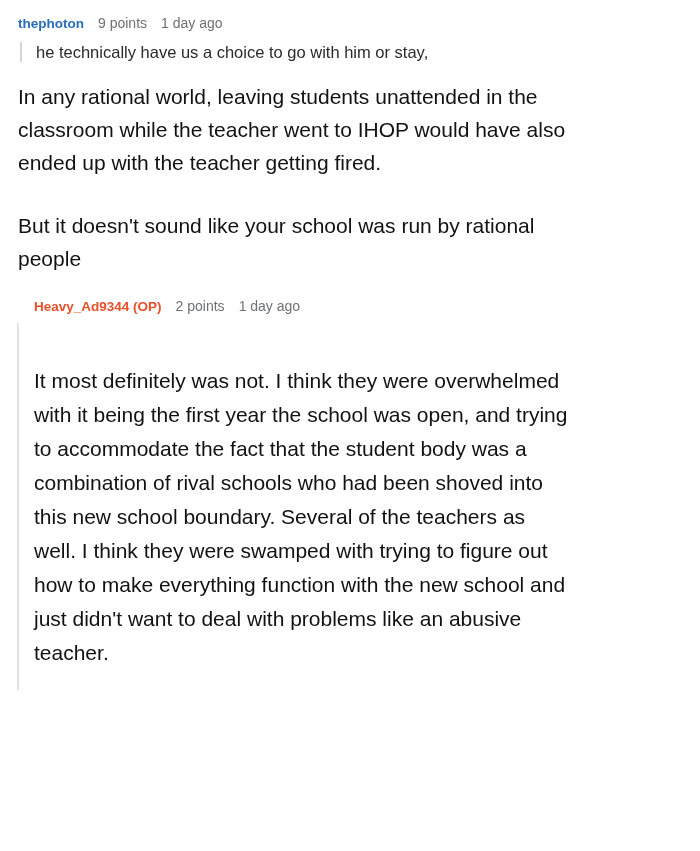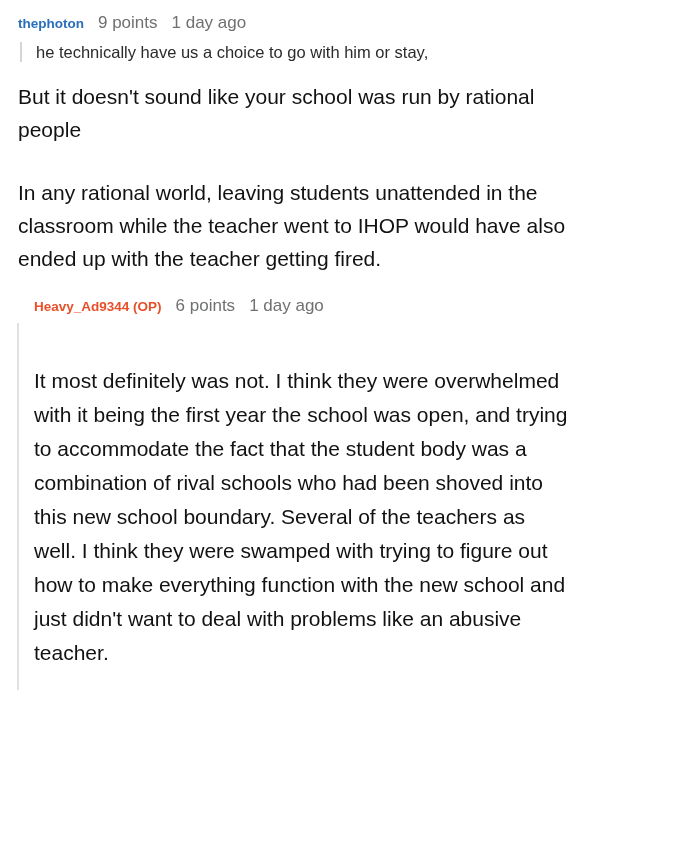--- a/index.html
+++ b/index.html
@@ -34,21 +34,21 @@
   }
   .meta .author {
     font-weight: bold;
     font-size: 13.5px;
   }
   .author.blue { color: #2a6ebb; }
   .author.orange { color: #e8502a; }
   .meta .points,
   .meta .time {
     color: #6f7072;
-    font-size: 17px;
+    font-size: 14px;
     font-weight: normal;
   }
 
   
   .quote {
     position: relative;
     padding-left: 16px;
     margin: 0 0 16px 2px;
     font-size: 16.5px;
     line-height: 24px;
@@ -110,31 +110,31 @@
 
     <div class="meta">
       <span class="author blue">thephoton</span>
       <span class="points">9 points</span>
       <span class="time">1 day ago</span>
     </div>
 
     <div class="quote">he technically have us a choice to go with him or stay,</div>
 
     <div class="body top-body">
+      <p>In any rational world, leaving students unattended in the classroom while the teacher went to IHOP would have also ended up with the teacher getting fired.</p>
       <p>But it doesn't sound like your school was run by rational people</p>
-      <p>In any rational world, leaving students unattended in the classroom while the teacher went to IHOP would have also ended up with the teacher getting fired.</p>
     </div>
 
   </div>
 
   <div class="reply">
 
     <div class="meta">
       <span class="author orange">Heavy_Ad9344 (OP)</span>
-      <span class="points">6 points</span>
+      <span class="points">2 points</span>
       <span class="time">1 day ago</span>
     </div>
 
     <div class="body">
       <p>It most definitely was not. I think they were overwhelmed with it being the first year the school was open, and trying to accommodate the fact that the student body was a combination of rival schools who had been shoved into this new school boundary. Several of the teachers as well. I think they were swamped with trying to figure out how to make everything function with the new school and just didn't want to deal with problems like an abusive teacher.</p>
     </div>
 
   </div>
 
 </div>

